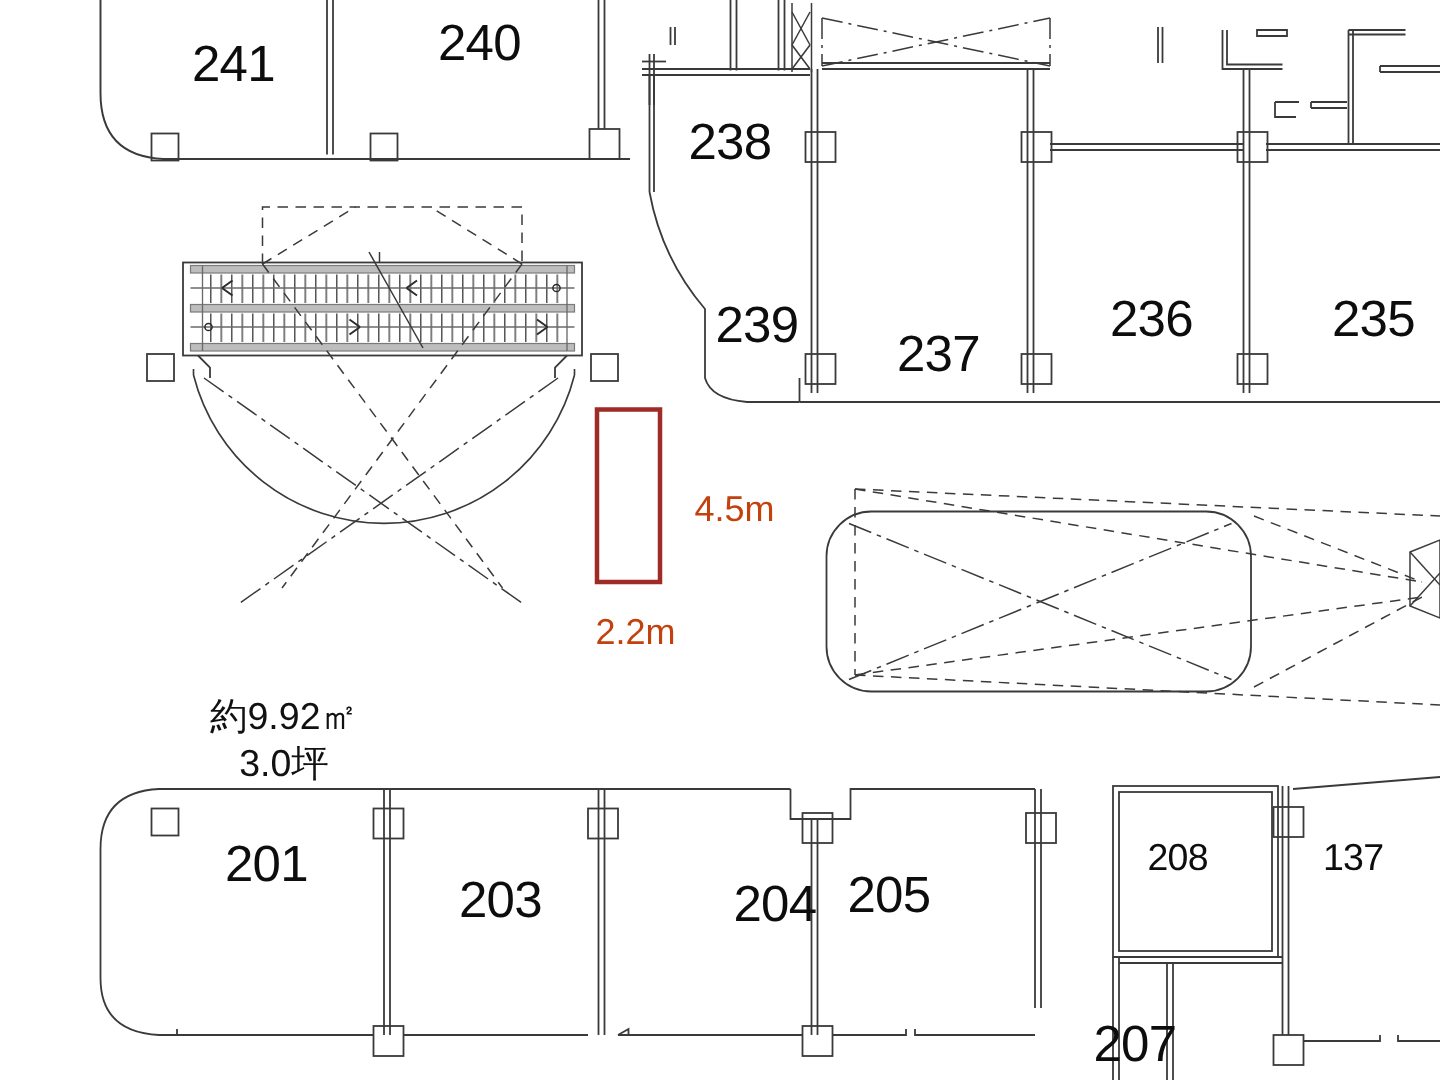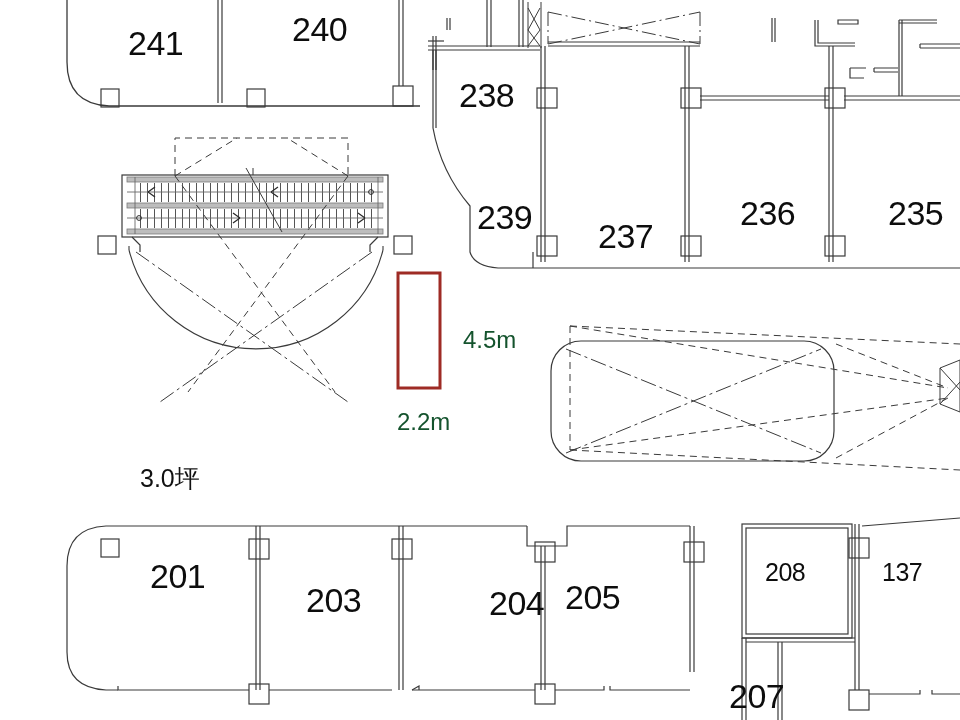--- a/index.html
+++ b/index.html
@@ -30,21 +30,21 @@
     white-space: nowrap;
     letter-spacing: -0.5px;
     line-height: 1;
   }
   .room-label.lg { font-size: 34px; }
   .room-label.md { font-size: 25px; }
   .dim-label {
     position: absolute;
     font-family: "Liberation Sans", sans-serif;
     font-weight: 400;
-    color: #14532d;
+    color: #c2410c;
     white-space: nowrap;
     font-size: 24px;
     line-height: 1;
   }
   .area-label {
     position: absolute;
     font-family: "Liberation Sans", sans-serif;
     font-weight: 400;
     color: #111111;
     white-space: nowrap;
@@ -340,16 +340,17 @@
   <div class="room-label lg" style="left:457px; top:586px;margin-left:32px;">204</div>
   <div class="room-label lg" style="left:565px; top:580px;">205</div>
   <div class="room-label lg" style="left:729px; top:679px;">207</div>
   <div class="room-label md" style="left:765px; top:560px;">208</div>
   <div class="room-label md" style="left:882px; top:560px;">137</div>
 
   <div class="dim-label" style="left:463px; top:328px;">4.5m</div>
   <div class="dim-label" style="left:397px; top:410px;">2.2m</div>
 
   <div class="area-label" style="left:140px; top:463px;">
-    <div style="">3.0坪</div>
+    <div><span>約9.92</span><span>㎡</span></div>
+    <div style="text-align:center;">3.0坪</div>
   </div>
 
 </div>
 
 </body></html>

